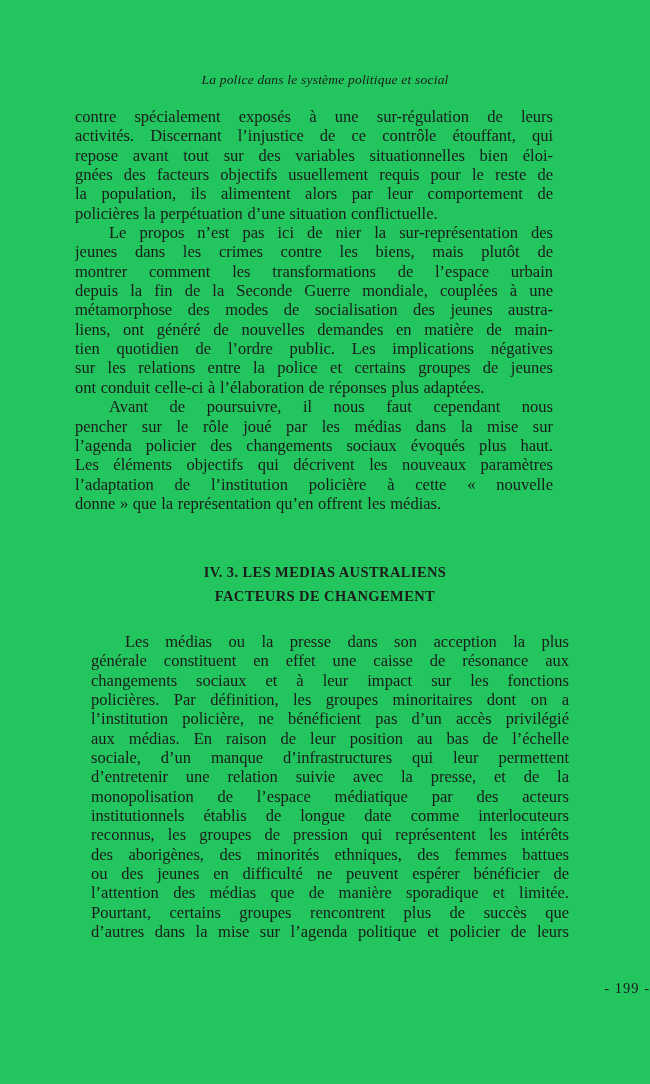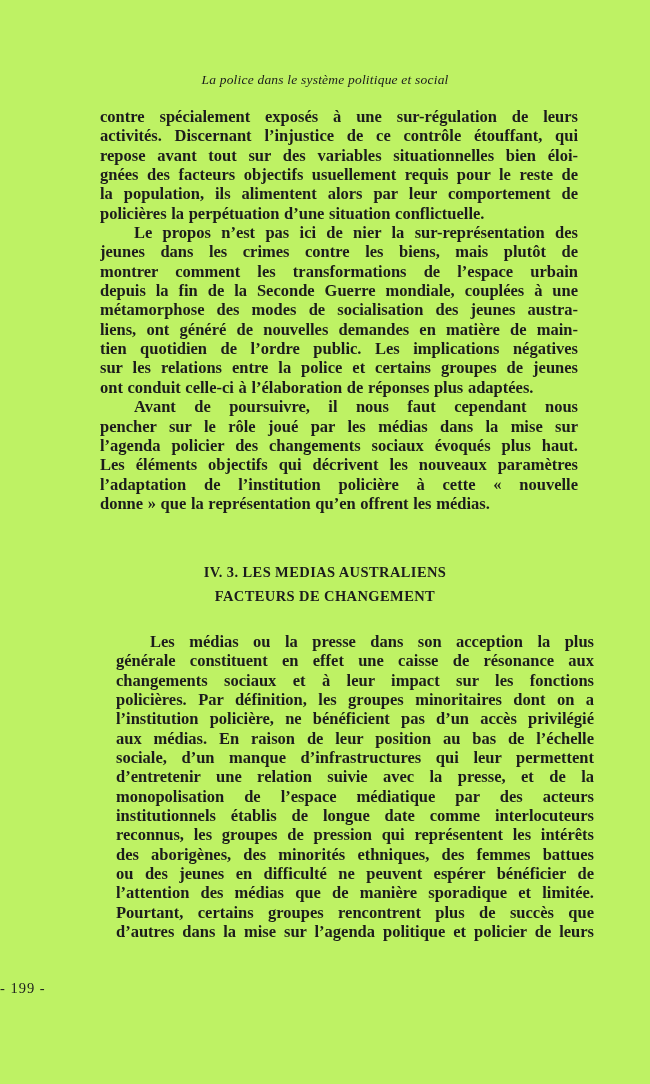--- a/index.html
+++ b/index.html
@@ -4,41 +4,40 @@
 <style>
   html, body {
     margin: 0;
     padding: 0;
     background: #ffffff;
   }
   .page {
     position: relative;
     width: 650px;
     height: 1084px;
-    background: #bef264;
+    background: #22c55e;
     font-family: "Liberation Serif", serif;
     color: #1c1c1c;
     overflow: hidden;
   }
   .running-header {
     position: absolute;
     top: 72px;
     left: 0;
     right: 0;
     text-align: center;
     font-style: italic;
     font-size: 13.5px;
     letter-spacing: 0.2px;
   }
   .text-block {
     position: absolute;
-    left: 100px;
+    left: 75px;
     width: 478px;
     font-size: 16.5px;
-    font-weight: bold;
   }
   .text-top { top: 107px; }
   .text-bottom { top: 632px; margin-left: 16px; }
   .para { margin: 0; padding: 0; }
   .ln {
     line-height: 19.35px;
     height: 19.35px;
     text-align: justify;
     text-align-last: justify;
     overflow: hidden;
@@ -55,21 +54,21 @@
     font-weight: 700;
     font-size: 14.5px;
     line-height: 23.5px;
     letter-spacing: 0.4px;
   }
   .page-number {
     position: absolute;
     top: 980px;
     left: 0;
     right: 0;
-    text-align: left;
+    text-align: right;
     font-size: 14.5px;
     letter-spacing: 1px;
   }
 </style>
 </head>
 <body>
 
 <div class="page">
 
   <div class="running-header">La police dans le système politique et social</div>

